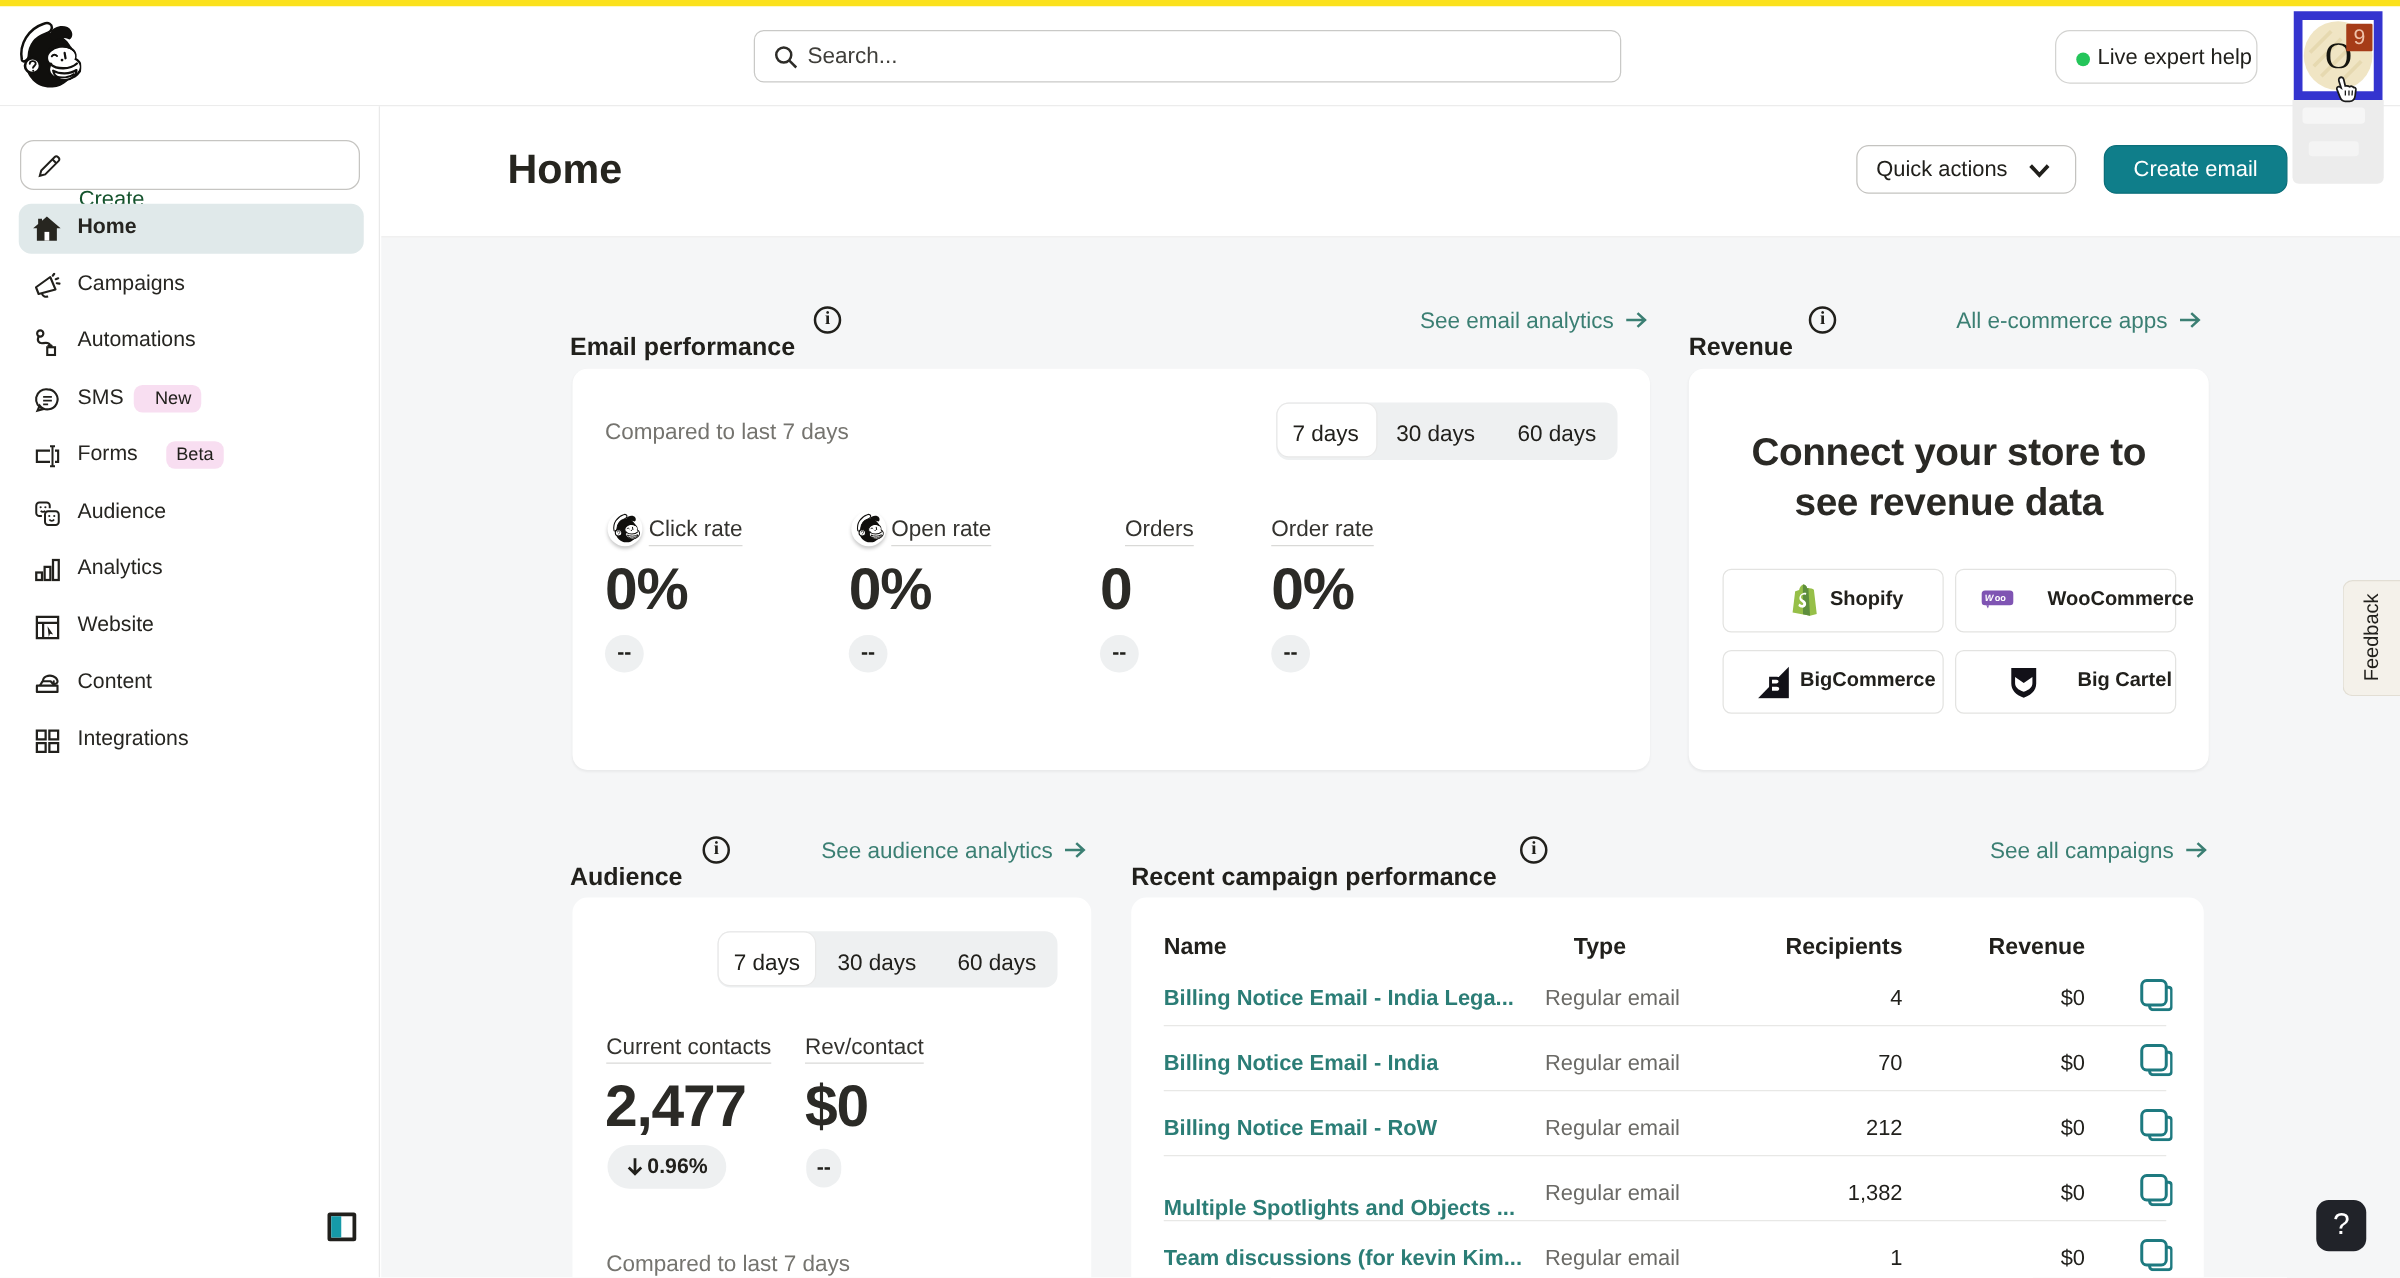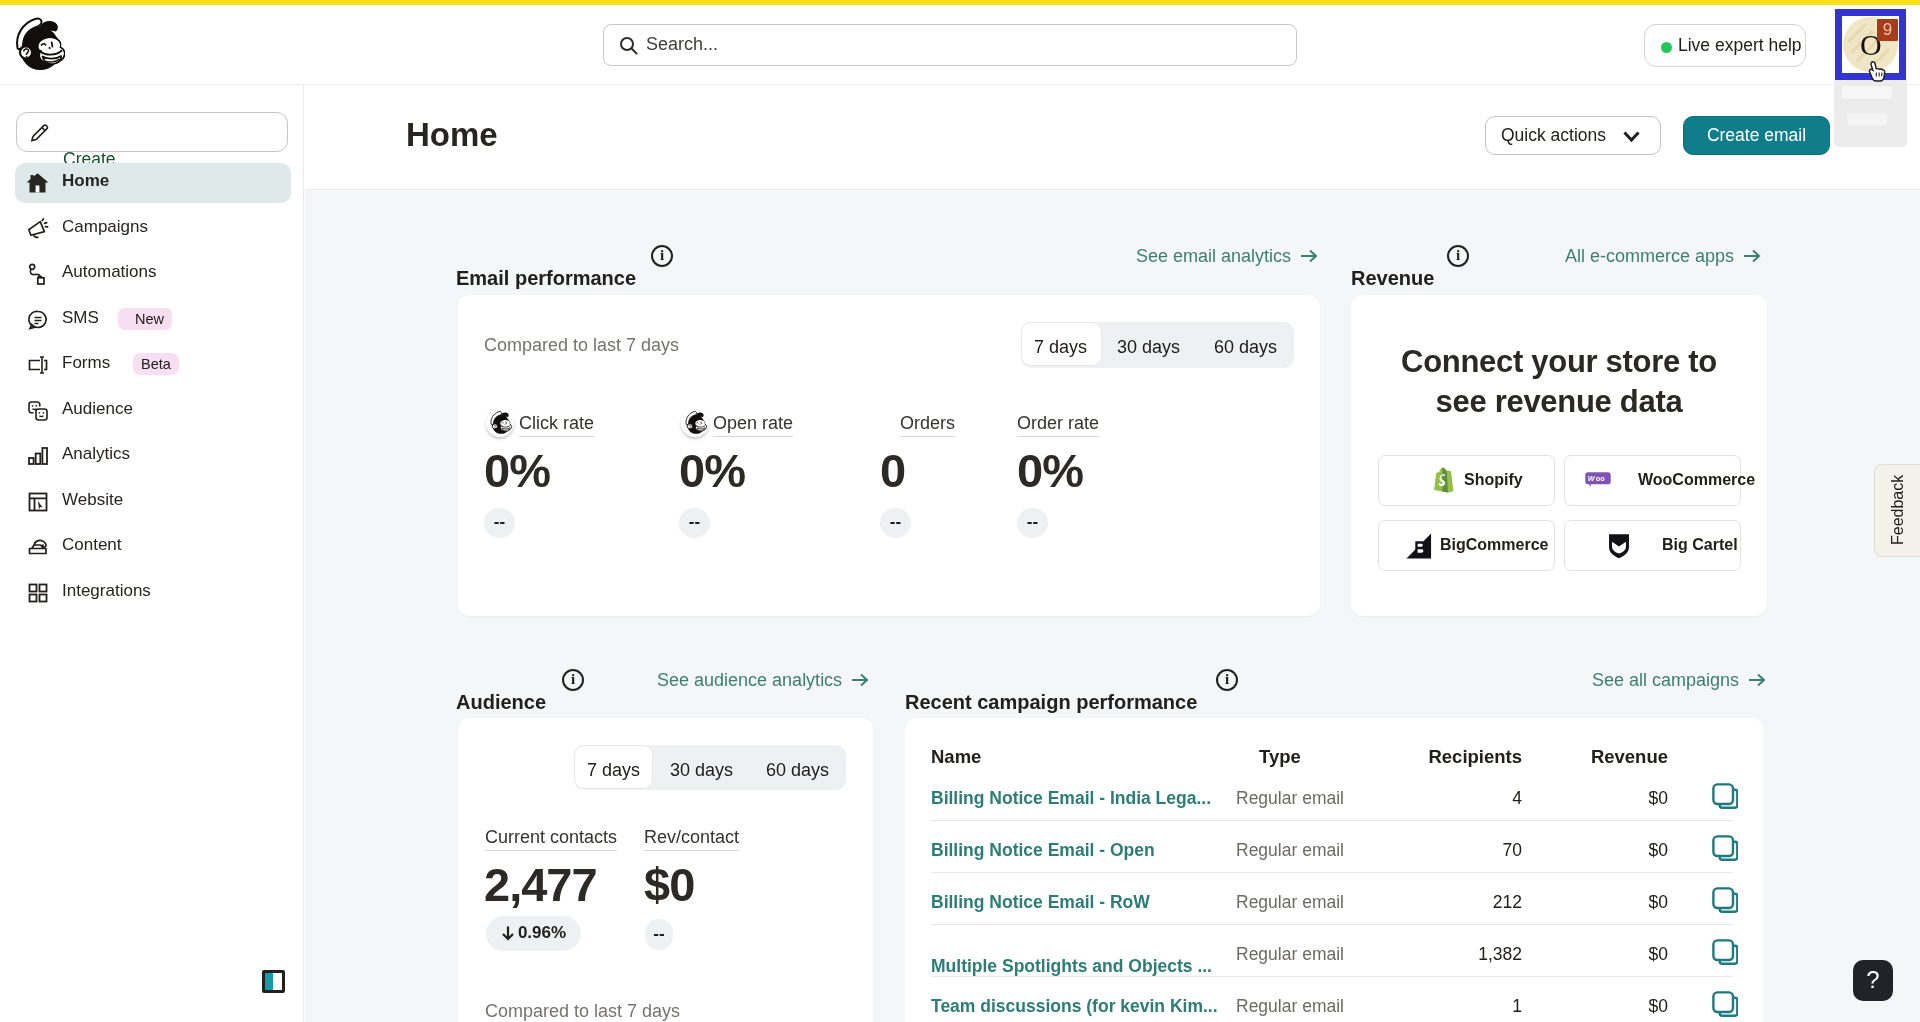--- a/index.html
+++ b/index.html
@@ -161,21 +161,21 @@
       <rect x="10.8" y="14.8" width="6.2" height="6.2"></rect>
     </svg>
     <span class="tx">Automations</span>
   </div>
   <div class="nav" style="top:299.5px;">
     <svg class="ic" viewBox="0 0 22 22" fill="none" stroke="#21201c" stroke-width="1.7">
       <path d="M11 2.5 a8 8 0 1 1 -6.2 13 L3 19.5 L8 18.2 A8 8 0 0 1 11 2.5 Z"></path>
       <path d="M7.5 8.5 h7 M7.5 11.5 h7 M7.5 14.5 h4" stroke-width="1.5"></path>
     </svg>
     <span class="tx">SMS</span>
-    <span class="badge-pill" style="left:103px;padding-left:17px;">New</span>
+    <span class="badge-pill" style="left:92px;padding-left:17px;">New</span>
   </div>
   <div class="nav" style="top:345px;">
     <svg class="ic" viewBox="0 0 22 22" fill="none" stroke="#21201c" stroke-width="1.7">
       <path d="M13 6.5 H2.5 V15.5 H13 M17 6.5 H19.5 V15.5 H17"></path>
       <path d="M15 3 v16 M13 3 h4 M13 19 h4" stroke-width="1.6"></path>
     </svg>
     <span class="tx">Forms</span>
     <span class="badge-pill" style="left:118px;">Beta</span>
   </div>
   <div class="nav" style="top:390.5px;">
@@ -346,21 +346,21 @@
   <div class="tname" style="left:931px; top:788px;">Billing Notice Email - India Lega...</div>
   <div class="ttype" style="left:1236px; top:788px;">Regular email</div>
   <div class="tnum" style="right:398px; top:788px;">4</div>
   <div class="tnum" style="right:252px; top:788px;">$0</div>
   <div class="copyic" style="left:1712px; top:783px;"><svg width="26" height="26" viewBox="0 0 26 26" fill="none" stroke="#1e7a80" stroke-width="2.4">
   <rect x="7.7" y="6.7" width="17.6" height="18" rx="2.5"></rect>
   <rect x="1.4" y="1.4" width="19.6" height="19.6" rx="4" fill="#fff"></rect>
 </svg></div>
   <div class="trow-line" style="left:931px; top:820px; width:802px;"></div>
 
-  <div class="tname" style="left:931px; top:840px;">Billing Notice Email - Open</div>
+  <div class="tname" style="left:931px; top:840px;">Billing Notice Email - India</div>
   <div class="ttype" style="left:1236px; top:840px;">Regular email</div>
   <div class="tnum" style="right:398px; top:840px;">70</div>
   <div class="tnum" style="right:252px; top:840px;">$0</div>
   <div class="copyic" style="left:1712px; top:835px;"><svg width="26" height="26" viewBox="0 0 26 26" fill="none" stroke="#1e7a80" stroke-width="2.4">
   <rect x="7.7" y="6.7" width="17.6" height="18" rx="2.5"></rect>
   <rect x="1.4" y="1.4" width="19.6" height="19.6" rx="4" fill="#fff"></rect>
 </svg></div>
   <div class="trow-line" style="left:931px; top:872px; width:802px;"></div>
 
   <div class="tname" style="left:931px; top:892px;">Billing Notice Email - RoW</div>

